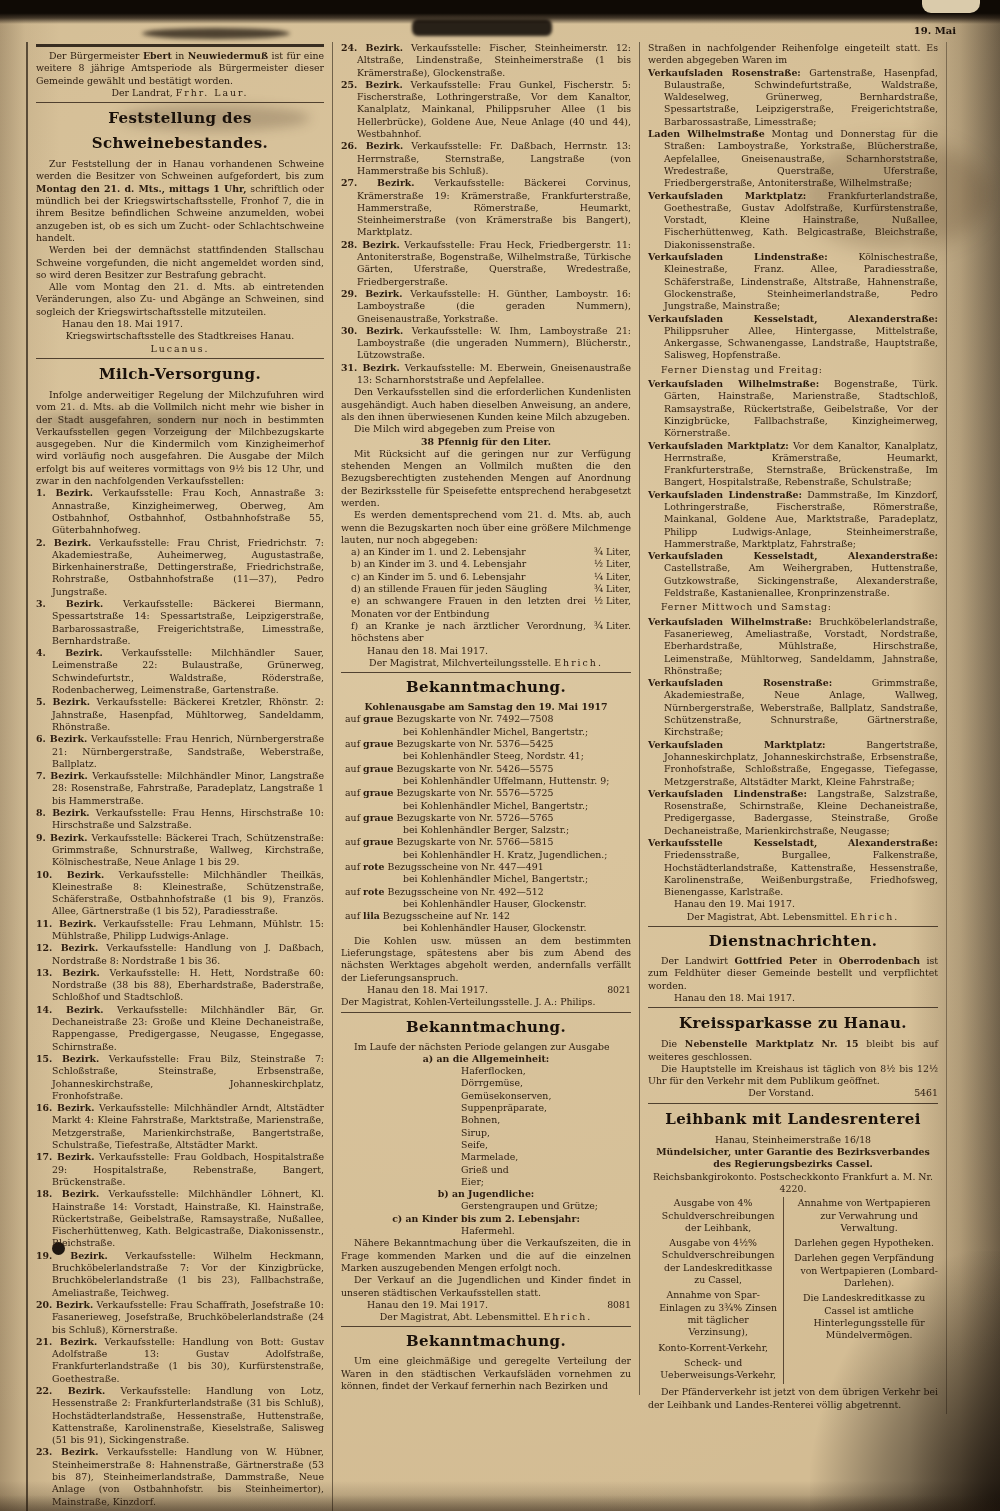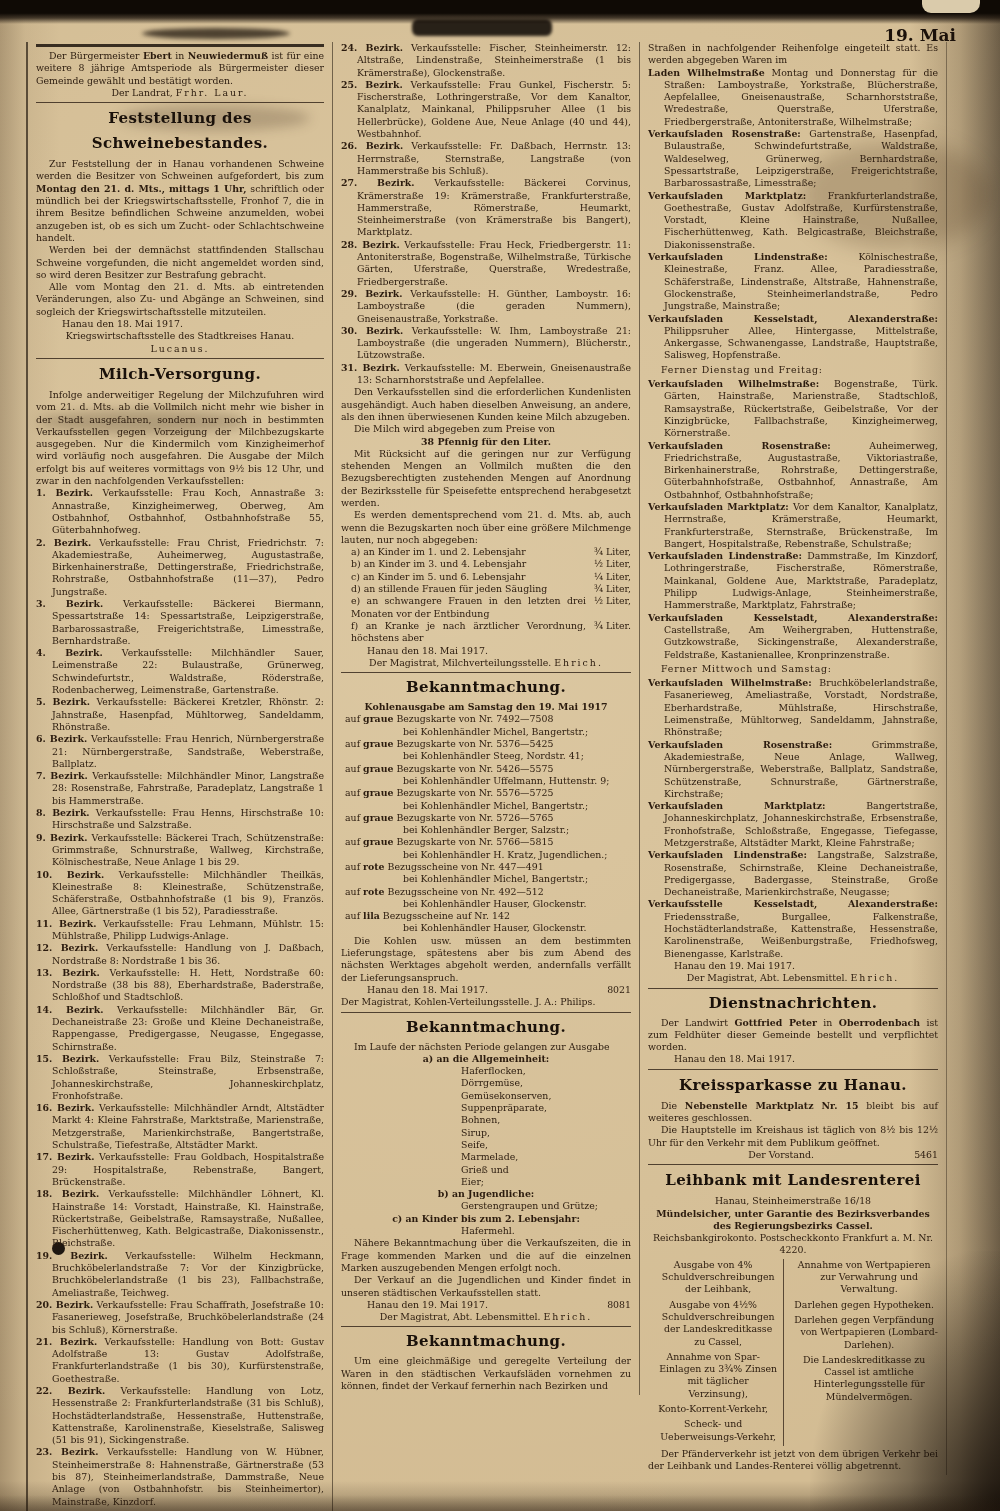--- a/index.html
+++ b/index.html
@@ -16,21 +16,21 @@
       linear-gradient(270deg, rgba(28,18,9,.58) 0, rgba(60,42,22,.25) 4%, rgba(0,0,0,0) 9%),
       linear-gradient(0deg, rgba(40,27,14,.35) 0, rgba(0,0,0,0) 2%),
       #d3bc93;
     color:#2b1b0e;
   }
   .top-band { position:absolute; top:0; left:0; right:0; height:24px;
     background: linear-gradient(180deg,#0f0a05 0 55%, rgba(22,14,8,.75) 75%, rgba(22,14,8,0));
   }
   .tear { position:absolute; top:0; left:922px; width:58px; height:13px;
     background:#e6d6b4; border-radius:0 0 10px 9px; opacity:.95; }
-  .hdr-date { position:absolute; top:25px; right:44px; font-weight:bold; font-size:17px; color:#1b110a; }
+  .hdr-date { position:absolute; top:25px; right:44px; font-weight:bold; font-size:10px; color:#1b110a; }
   .smudge { position:absolute; border-radius:50%; pointer-events:none; }
   .sm-left   { left:142px; top:28px; width:148px; height:11px; background:rgba(25,16,9,.72); filter:blur(2px); }
   .sm-center { left:412px; top:19px; width:140px; height:17px; background:rgba(16,10,6,.88); filter:blur(1.5px); border-radius:6px; }
   .sm-right-stain { left:800px; top:140px; width:190px; height:110px; background:rgba(62,42,20,.22); filter:blur(10px); }
   .sm-left-stain  { left:38px;  top:410px; width:210px; height:24px; background:rgba(55,38,20,.26); filter:blur(6px); }
   .sm-left-stain2 { left:120px; top:105px; width:190px; height:26px; background:rgba(50,34,18,.22); filter:blur(6px); }
   .sm-dot { left:52px; top:1242px; width:13px; height:13px; background:rgba(14,9,5,.92); filter:blur(.5px); }
   .curl { position:absolute; right:0; bottom:0; width:190px; height:260px;
     background: radial-gradient(ellipse at 100% 100%, rgba(16,10,5,.85), rgba(16,10,5,.35) 45%, rgba(16,10,5,0) 72%); }
   .bottom-shade { position:absolute; left:0; right:0; bottom:0; height:16px;
@@ -281,31 +281,30 @@
         <div class="head2">Bekanntmachung.</div>
         <p class="p">Um eine gleichmäßige und geregelte Verteilung der Waren in den städtischen Verkaufsläden vornehmen zu können, findet der Verkauf fernerhin nach Bezirken und</p>
       </div>
     </div>
 
     <div class="col col-right">
       <div class="sec">
         <p class="noind">Straßen in nachfolgender Reihenfolge eingeteilt statt. Es werden abgegeben Waren im</p>
         <div>
 
-        <p class="bez"><b>Laden Wilhelmstraße</b> <span>Montag und Donnerstag für die Straßen: Lamboystraße, Yorkstraße, Blücherstraße, Aepfelallee, Gneisenaustraße, Scharnhorststraße, Wredestraße, Querstraße, Uferstraße, Friedbergerstraße, Antoniterstraße, Wilhelmstraße;</span></p>
-            <p class="bez"><b>Verkaufsladen Rosenstraße:</b> <span>Gartenstraße, Hasenpfad, Bulaustraße, Schwindefurtstraße, Waldstraße, Waldeselweg, Grünerweg, Bernhardstraße, Spessartstraße, Leipzigerstraße, Freigerichtstraße, Barbarossastraße, Limesstraße;</span></p>
+        <p class="bez"><b>Verkaufsladen Rosenstraße:</b> <span>Gartenstraße, Hasenpfad, Bulaustraße, Schwindefurtstraße, Waldstraße, Waldeselweg, Grünerweg, Bernhardstraße, Spessartstraße, Leipzigerstraße, Freigerichtstraße, Barbarossastraße, Limesstraße;</span></p>
+            <p class="bez"><b>Laden Wilhelmstraße</b> <span>Montag und Donnerstag für die Straßen: Lamboystraße, Yorkstraße, Blücherstraße, Aepfelallee, Gneisenaustraße, Scharnhorststraße, Wredestraße, Querstraße, Uferstraße, Friedbergerstraße, Antoniterstraße, Wilhelmstraße;</span></p>
             <p class="bez"><b>Verkaufsladen Marktplatz:</b> <span>Frankfurterlandstraße, Goethestraße, Gustav Adolfstraße, Kurfürstenstraße, Vorstadt, Kleine Hainstraße, Nußallee, Fischerhüttenweg, Kath. Belgicastraße, Bleichstraße, Diakonissenstraße.</span></p>
             <p class="bez"><b>Verkaufsladen Lindenstraße:</b> <span>Kölnischestraße, Kleinestraße, Franz. Allee, Paradiesstraße, Schäferstraße, Lindenstraße, Altstraße, Hahnenstraße, Glockenstraße, Steinheimerlandstraße, Pedro Jungstraße, Mainstraße;</span></p>
             <p class="bez"><b>Verkaufsladen Kesselstadt, Alexanderstraße:</b> <span>Philippsruher Allee, Hintergasse, Mittelstraße, Ankergasse, Schwanengasse, Landstraße, Hauptstraße, Salisweg, Hopfenstraße.</span></p>
           </div>
         <p class="ferner">Ferner Dienstag und Freitag:</p>
         <div>
 
         <p class="bez"><b>Verkaufsladen Wilhelmstraße:</b> <span>Bogenstraße, Türk. Gärten, Hainstraße, Marienstraße, Stadtschloß, Ramsaystraße, Rückertstraße, Geibelstraße, Vor der Kinzigbrücke, Fallbachstraße, Kinzigheimerweg, Körnerstraße.</span></p>
-            <p class="bez"><b>Verkaufsladen Rosenstraße:</b> <span>Auheimerweg, Friedrichstraße, Augustastraße, Viktoriastraße, Birkenhainerstraße, Rohrstraße, Dettingerstraße, Güterbahnhofstraße, Ostbahnhof, Annastraße, Am Ostbahnhof, Ostbahnhofstraße;</span></p>
             <p class="bez"><b>Verkaufsladen Marktplatz:</b> <span>Vor dem Kanaltor, Kanalplatz, Herrnstraße, Krämerstraße, Heumarkt, Frankfurterstraße, Sternstraße, Brückenstraße, Im Bangert, Hospitalstraße, Rebenstraße, Schulstraße;</span></p>
             <p class="bez"><b>Verkaufsladen Lindenstraße:</b> <span>Dammstraße, Im Kinzdorf, Lothringerstraße, Fischerstraße, Römerstraße, Mainkanal, Goldene Aue, Marktstraße, Paradeplatz, Philipp Ludwigs-Anlage, Steinheimerstraße, Hammerstraße, Marktplatz, Fahrstraße;</span></p>
             <p class="bez"><b>Verkaufsladen Kesselstadt, Alexanderstraße:</b> <span>Castellstraße, Am Weihergraben, Huttenstraße, Gutzkowstraße, Sickingenstraße, Alexanderstraße, Feldstraße, Kastanienallee, Kronprinzenstraße.</span></p>
           </div>
         <p class="ferner">Ferner Mittwoch und Samstag:</p>
         <div>
 
         <p class="bez"><b>Verkaufsladen Wilhelmstraße:</b> <span>Bruchköbelerlandstraße, Fasanerieweg, Ameliastraße, Vorstadt, Nordstraße, Eberhardstraße, Mühlstraße, Hirschstraße, Leimenstraße, Mühltorweg, Sandeldamm, Jahnstraße, Rhönstraße;</span></p>
             <p class="bez"><b>Verkaufsladen Rosenstraße:</b> <span>Grimmstraße, Akademiestraße, Neue Anlage, Wallweg, Nürnbergerstraße, Weberstraße, Ballplatz, Sandstraße, Schützenstraße, Schnurstraße, Gärtnerstraße, Kirchstraße;</span></p>
             <p class="bez"><b>Verkaufsladen Marktplatz:</b> <span>Bangertstraße, Johanneskirchplatz, Johanneskirchstraße, Erbsenstraße, Fronhofstraße, Schloßstraße, Engegasse, Tiefegasse, Metzgerstraße, Altstädter Markt, Kleine Fahrstraße;</span></p>

